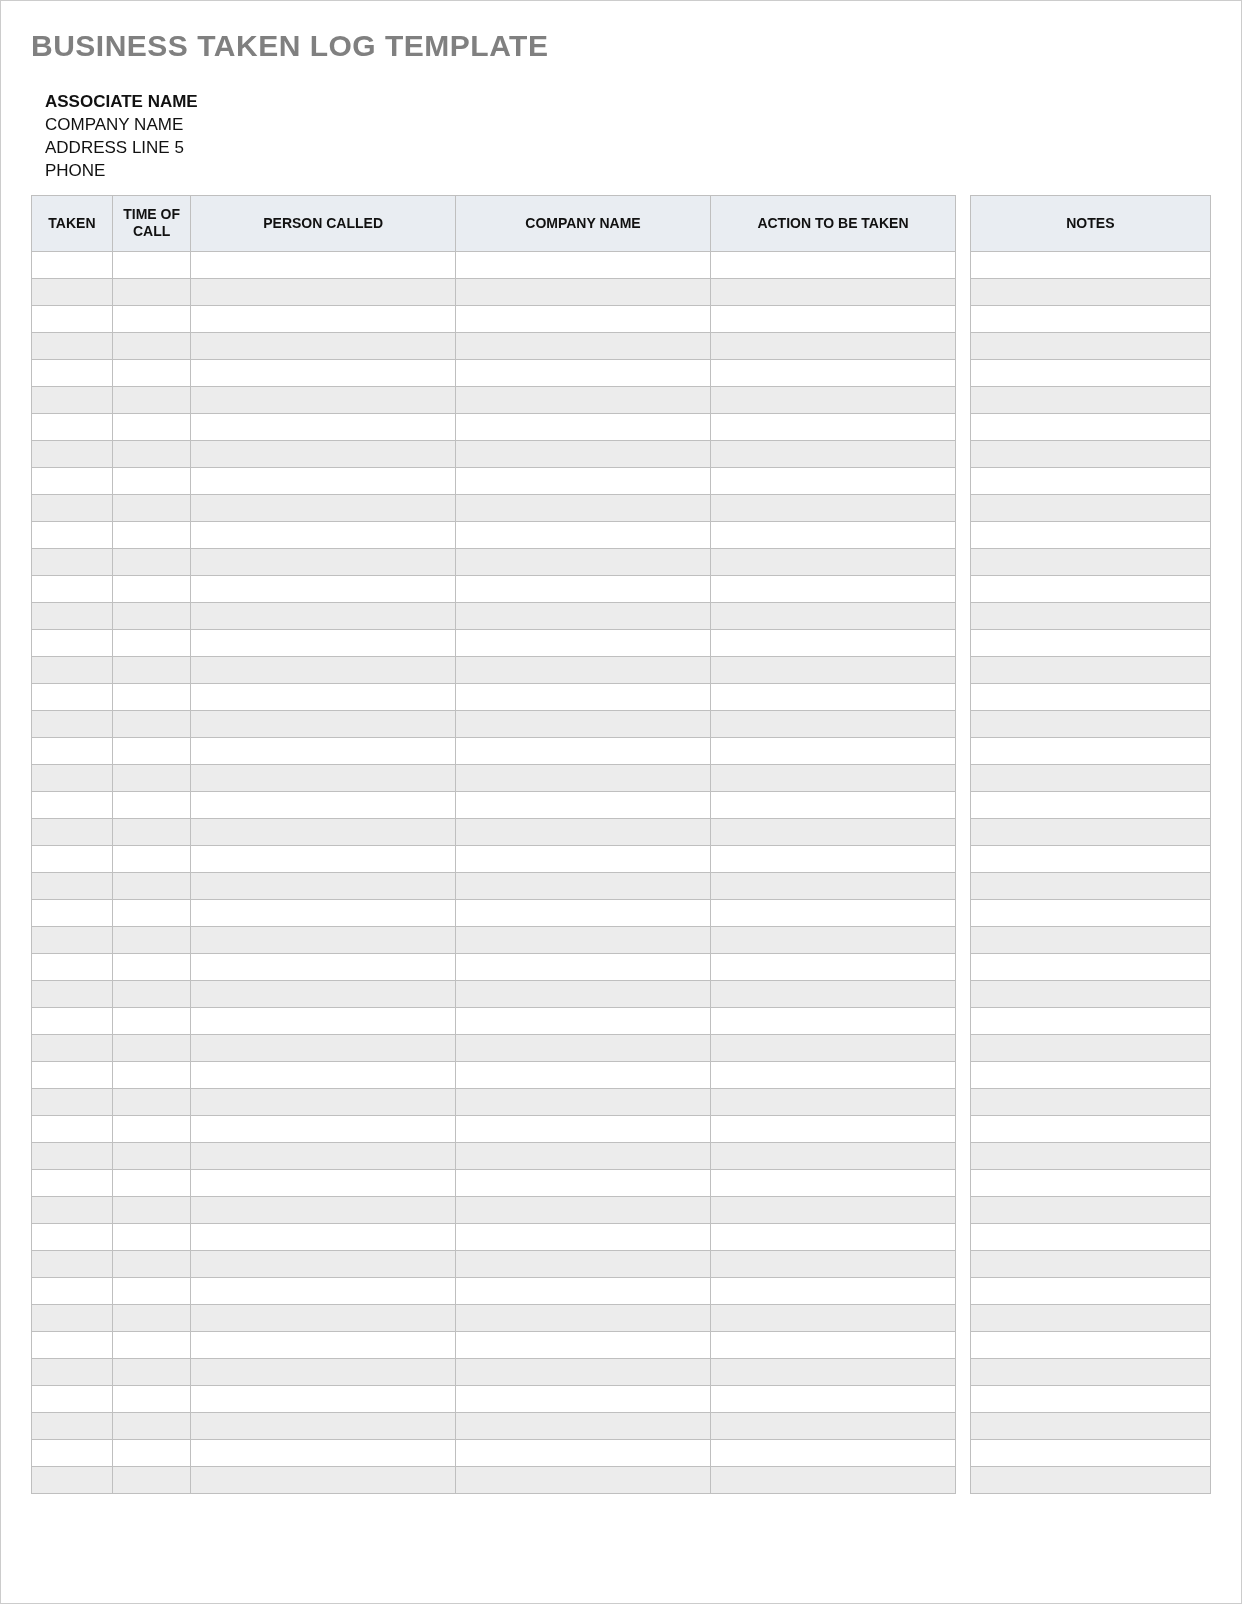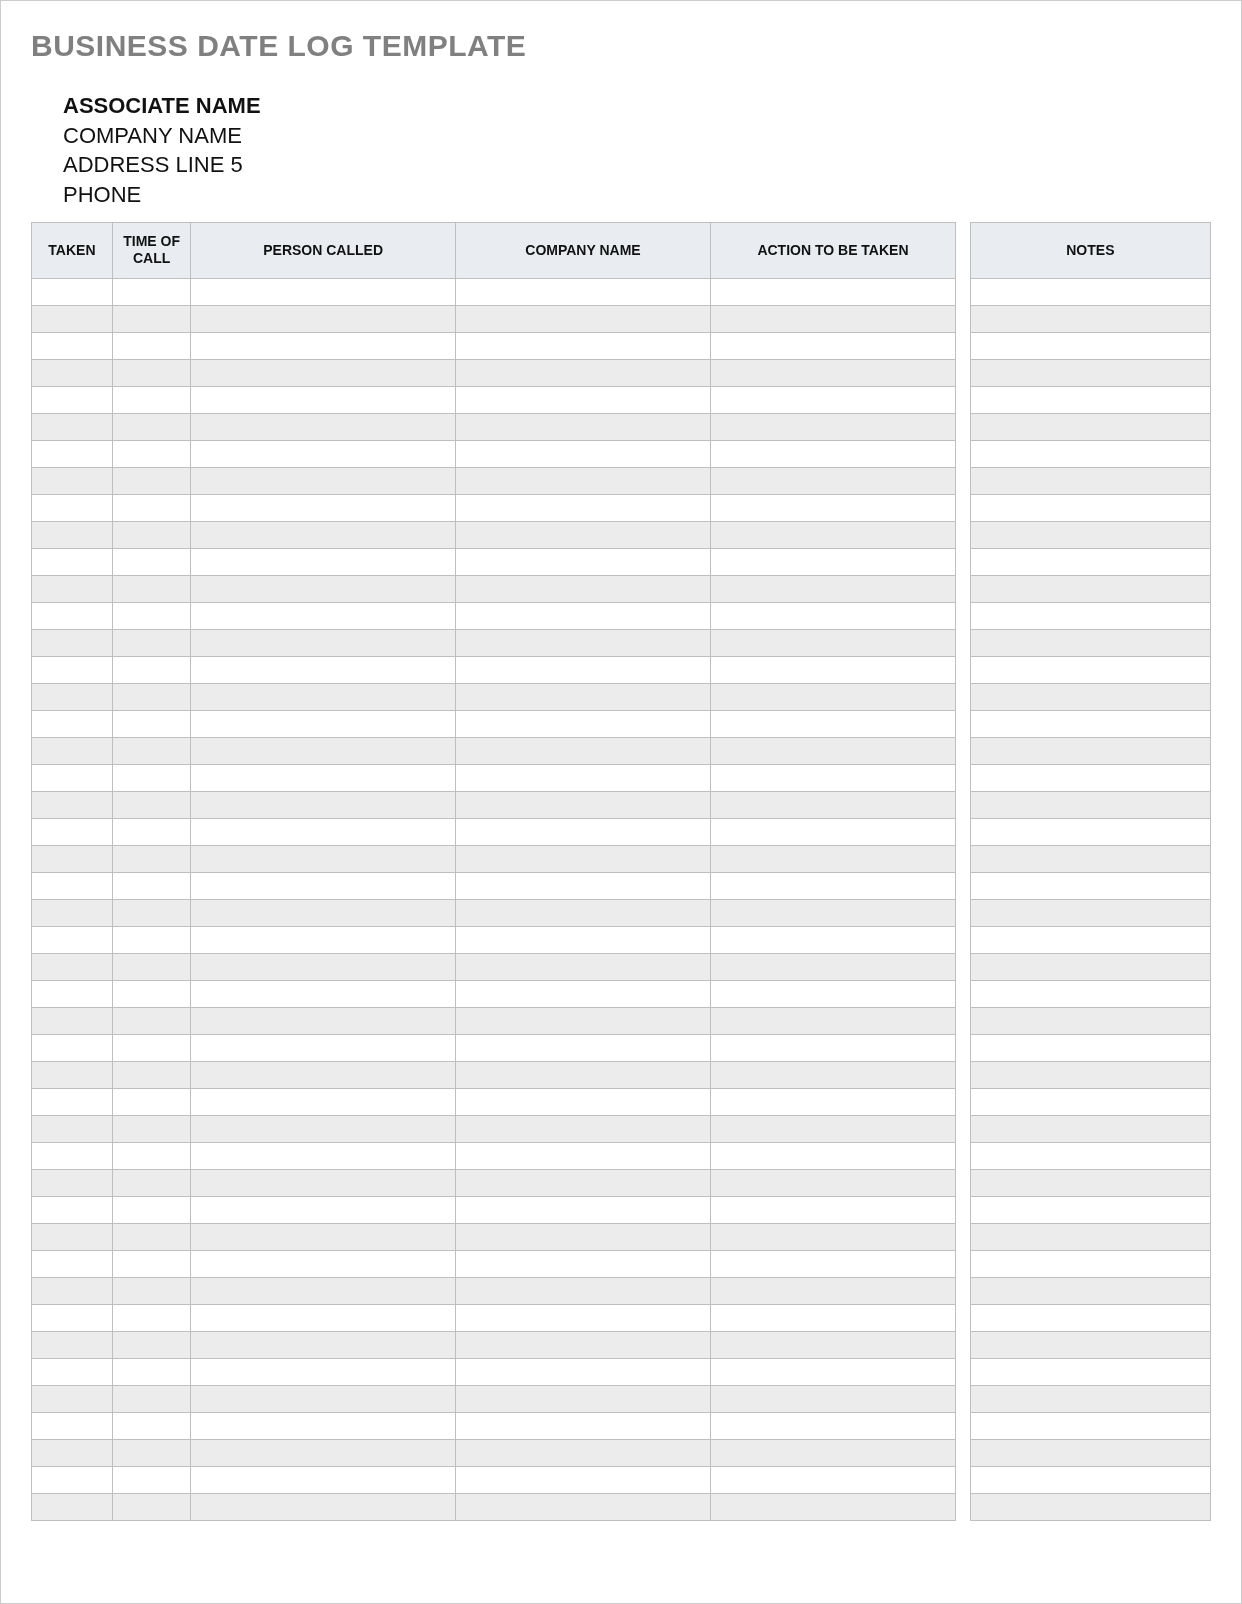--- a/index.html
+++ b/index.html
@@ -20,23 +20,23 @@
   }
   .title {
     font-size: 30px;
     font-weight: 700;
     color: #808080;
     letter-spacing: 0.5px;
     margin: 0 0 28px 0;
     font-family: Arial, Helvetica, sans-serif;
   }
   .info-block {
-    margin: 0 0 12px 32px;
+    margin: 0 0 12px 14px;
     line-height: 1.35;
-    font-size: 22px;
+    font-size: 17px;
     color: #111;
   }
   .info-block .assoc {
     font-weight: 700;
   }
   table.log {
     width: 100%;
     border-collapse: collapse;
     table-layout: fixed;
   }
@@ -81,21 +81,21 @@
     background: #fff;
     border-top: none;
     border-bottom: none;
   }
 </style>
 </head>
 <body>
 
 <div class="page">
 
-  <h1 class="title">BUSINESS DATE LOG TEMPLATE</h1>
+  <h1 class="title">BUSINESS TAKEN LOG TEMPLATE</h1>
 
   <div class="info-block">
     <div class="assoc">ASSOCIATE NAME</div>
     <div>COMPANY NAME</div>
     <div>ADDRESS LINE 5</div>
     <div>PHONE</div>
   </div>
 
   <table class="log">
     <colgroup>

